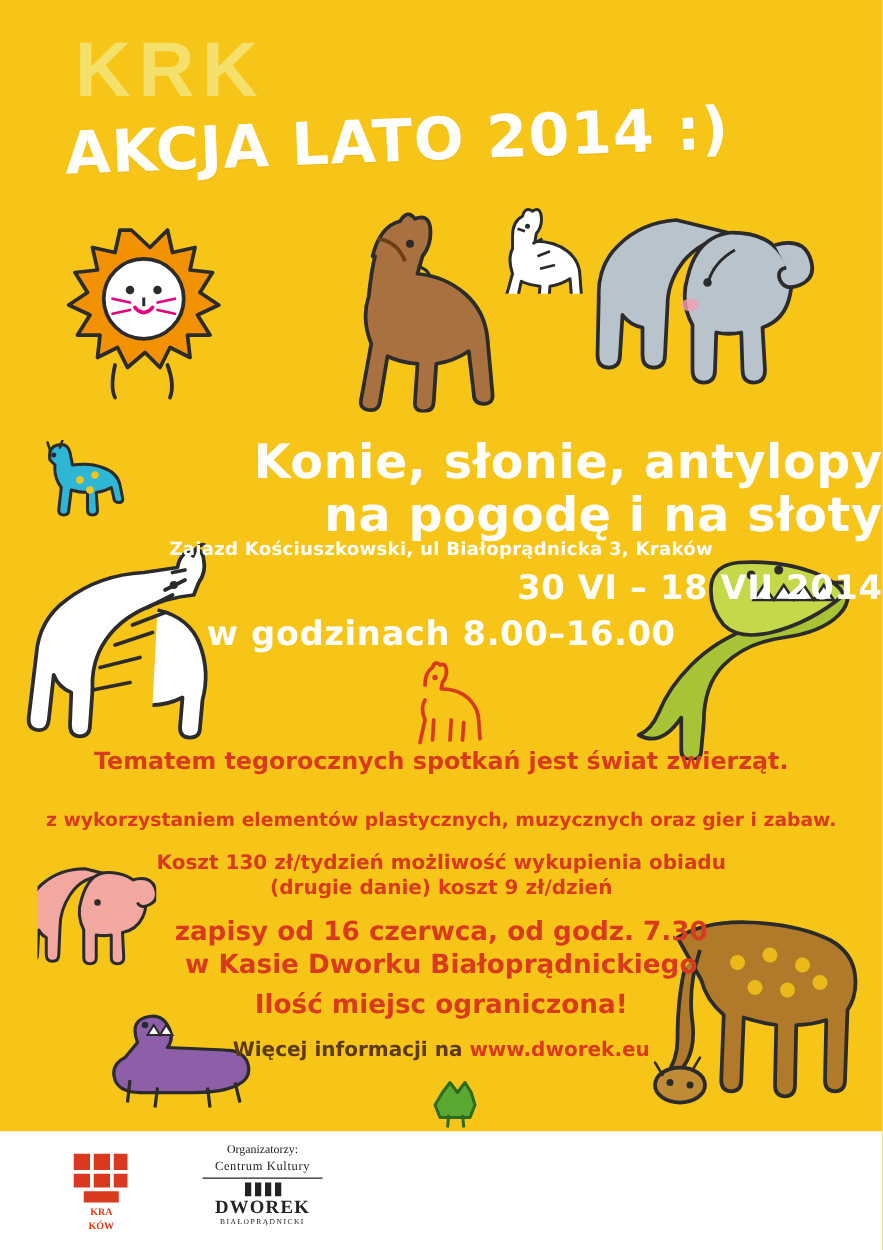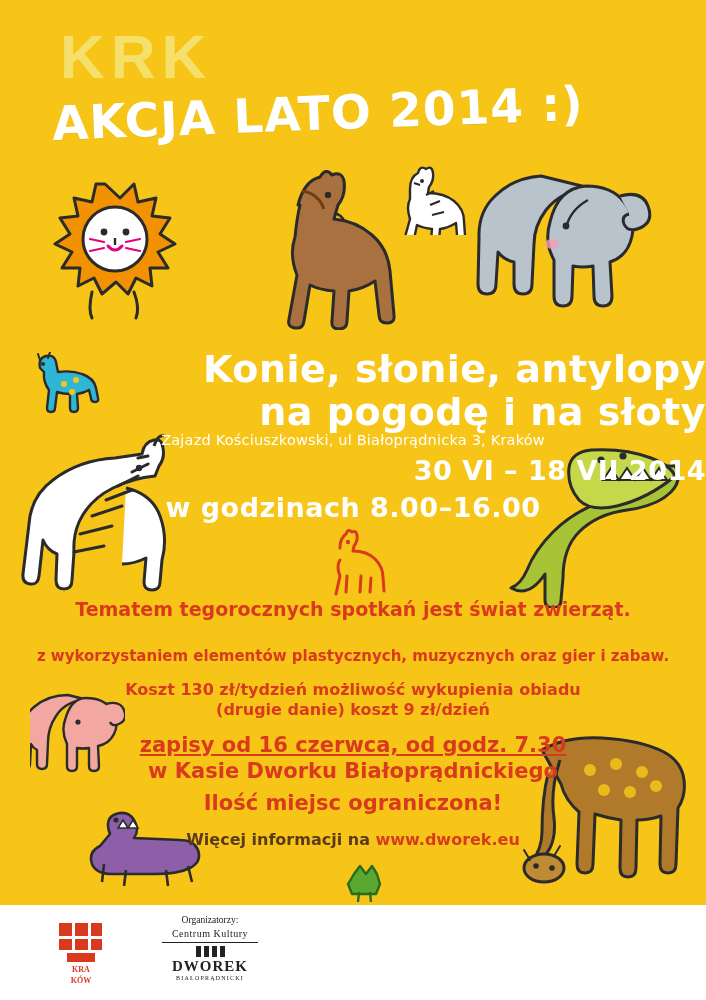--- a/index.html
+++ b/index.html
@@ -45,39 +45,39 @@
     position:absolute;left:0;top:348px;width:706px;
     text-align:right;
     color:#ffffff;
     font-weight:bold;
   }
   .title-line1{font-size:38px;line-height:42px;letter-spacing:.5px;}
   .title-line2{font-size:38px;line-height:44px;letter-spacing:.5px;}
 
   .venue{
     position:absolute;left:0;top:432px;width:706px;text-align:center;
-    color:#ffffff;font-size:14.5px;font-weight:normal;letter-spacing:.2px;
+    color:#ffffff;font-size:14.5px;font-weight:bold;letter-spacing:.2px;
   }
   .dates{
     position:absolute;left:0;top:455px;width:706px;text-align:right;
     color:#ffffff;font-size:27px;font-weight:bold;letter-spacing:.5px;
   }
   .hours{
     position:absolute;left:0;top:492px;width:706px;text-align:center;
     color:#ffffff;font-size:27px;font-weight:bold;letter-spacing:.5px;
   }
 
   
   .red{color:#d93a1e;font-weight:bold;text-align:center;width:706px;position:absolute;left:0;}
   .theme{top:598px;font-size:19px;}
   .desc1{top:627px;font-size:15px;}
   .desc2{top:647px;font-size:15px;}
   .cost1{top:680px;font-size:16px;}
   .cost2{top:700px;font-size:16px;}
-  .sign1{top:733px;font-size:21px;text-decoration:underline;}
+  .sign1{top:733px;font-size:21px;}
   .sign2{top:759px;font-size:21px;}
   .limit{top:791px;font-size:21px;}
   .more{top:830px;font-size:16px;color:#5b3a1a;}
   .more .url{color:#d93a1e;font-weight:bold;}
 
   
   .bottombar{
     position:absolute;left:0;bottom:0;width:706px;height:95px;background:#ffffff;
   }
   .krakow-logo{

